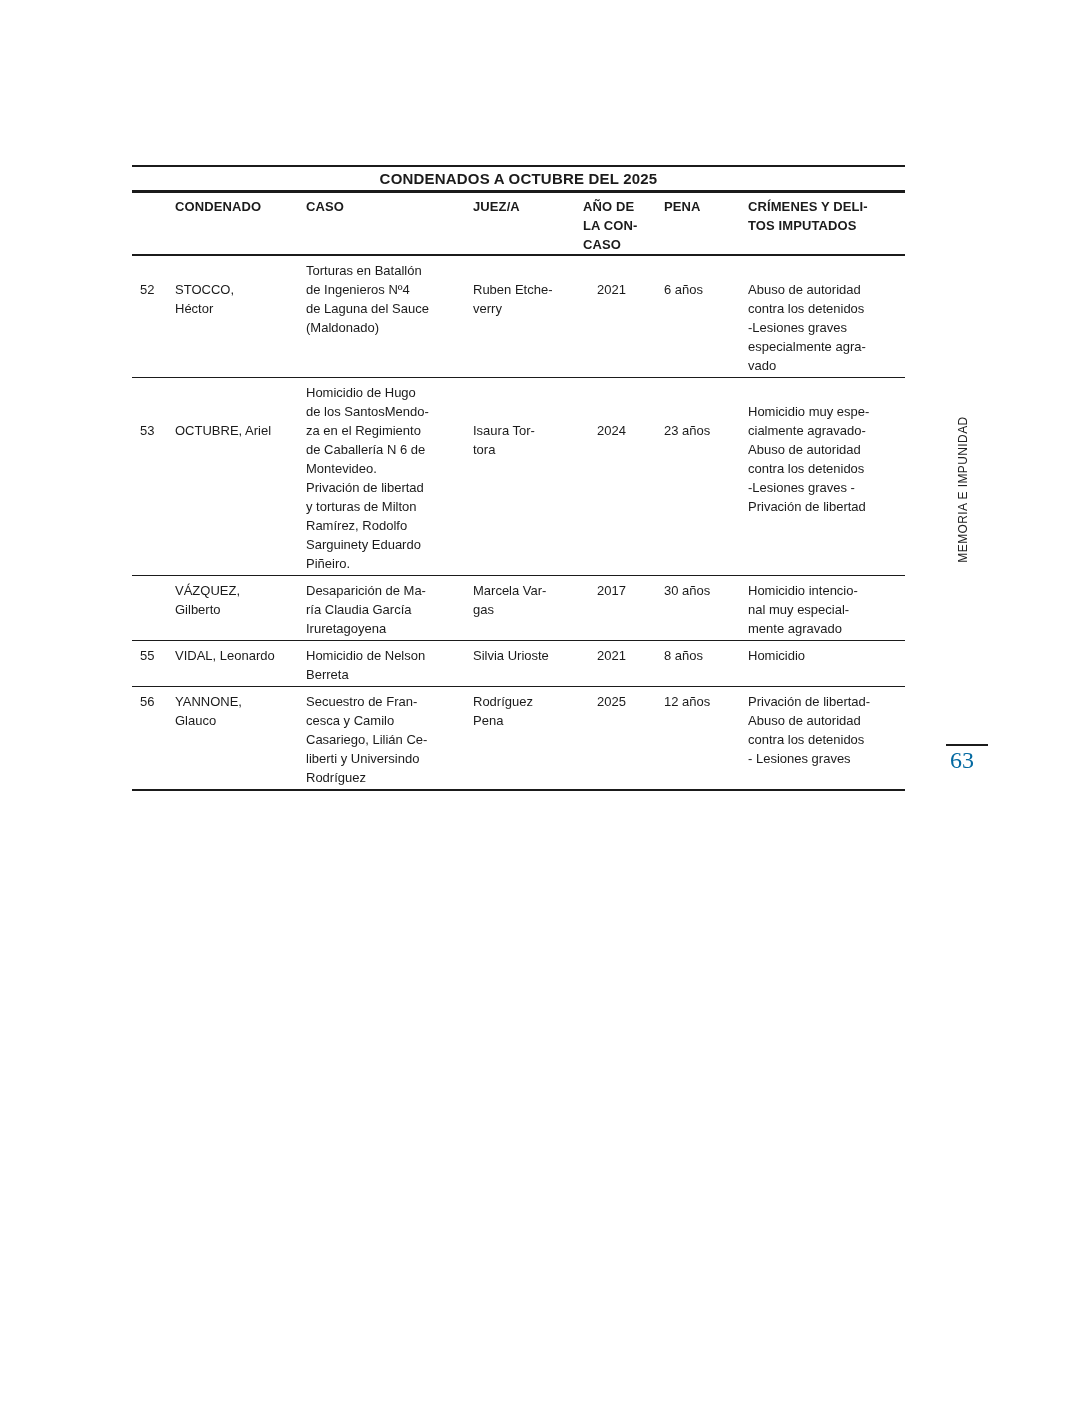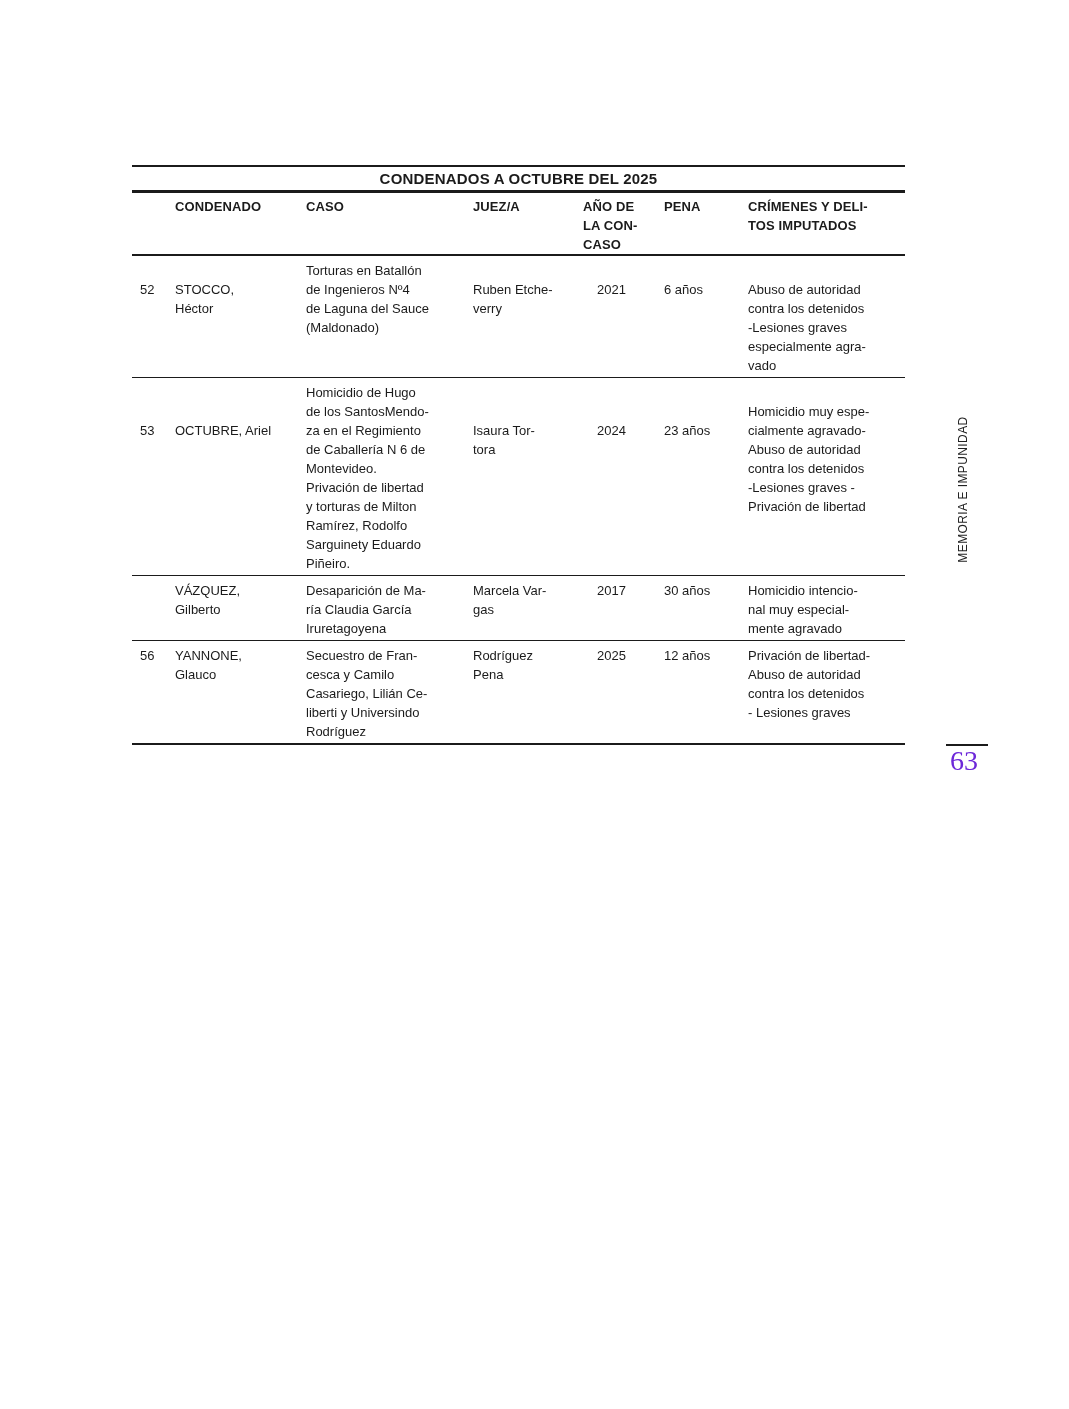--- a/index.html
+++ b/index.html
@@ -44,21 +44,21 @@
   .margin-label {
     position:absolute; left:863px; top:482px; width:200px; height:15px;
     transform:rotate(-90deg);
     text-align:center; font-size:12px; line-height:15px;
     letter-spacing:0.4px; color:#222222; white-space:nowrap;
   }
   .pagenum-wrap { position:absolute; left:946px; top:744px; width:42px; }
   .pagenum-rule { border-top:2px solid #1b1b1b; width:42px; height:0; }
   .pagenum {
     font-family:"Liberation Serif", serif;
-    font-size:28px; line-height:29px; padding-left:4px; color:#6d28d9;
+    font-size:24px; line-height:29px; padding-left:4px; color:#0369a1;
   }
 </style>
 </head>
 <body>
 
 <div class="page">
 
   <div class="table-wrap">
     <div class="t-title">CONDENADOS A OCTUBRE DEL 2025</div>
     <table>
@@ -137,20 +137,30 @@
 Iruretagoyena</td>
           <td class="c-juez">Marcela Var-
 gas</td>
           <td class="c-anio">2017</td>
           <td class="c-pena">30 años</td>
           <td class="c-crimenes">Homicidio intencio-
 nal muy especial-
 mente agravado</td>
         </tr>
         <tr>
+          <td class="c-num">55</td>
+          <td class="c-condenado">VIDAL, Leonardo</td>
+          <td class="c-caso">Homicidio de Nelson
+Berreta</td>
+          <td class="c-juez">Silvia Urioste</td>
+          <td class="c-anio">2021</td>
+          <td class="c-pena">8 años</td>
+          <td class="c-crimenes">Homicidio</td>
+        </tr>
+        <tr>
           <td class="c-num">56</td>
           <td class="c-condenado">YANNONE,
 Glauco</td>
           <td class="c-caso">Secuestro de Fran-
 cesca y Camilo
 Casariego, Lilián Ce-
 liberti y Universindo
 Rodríguez</td>
           <td class="c-juez">Rodríguez
 Pena</td>

